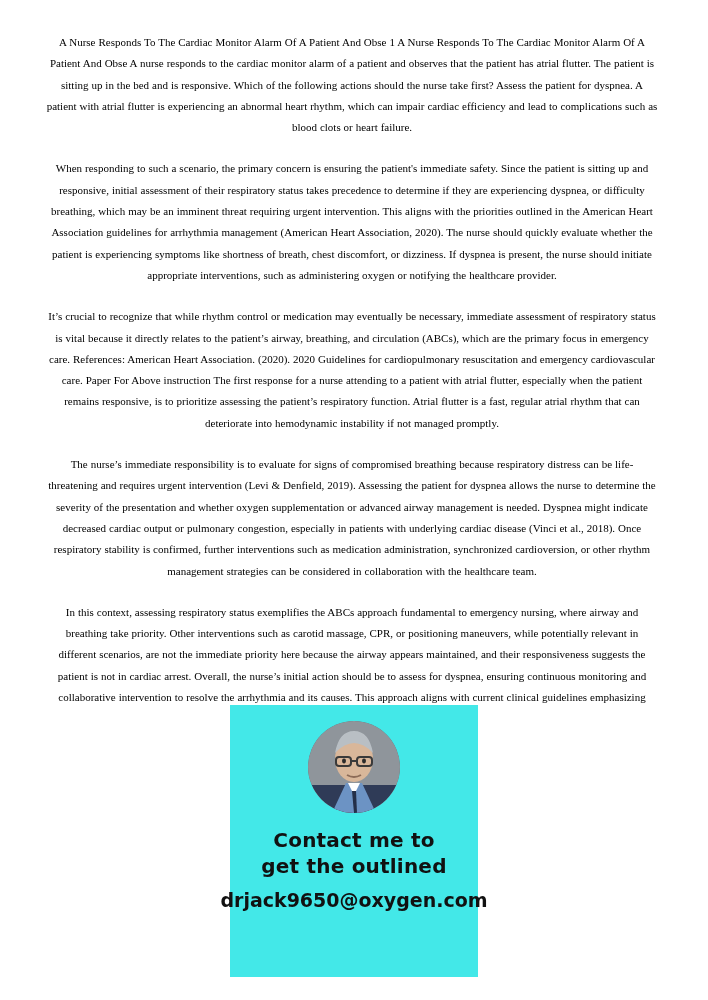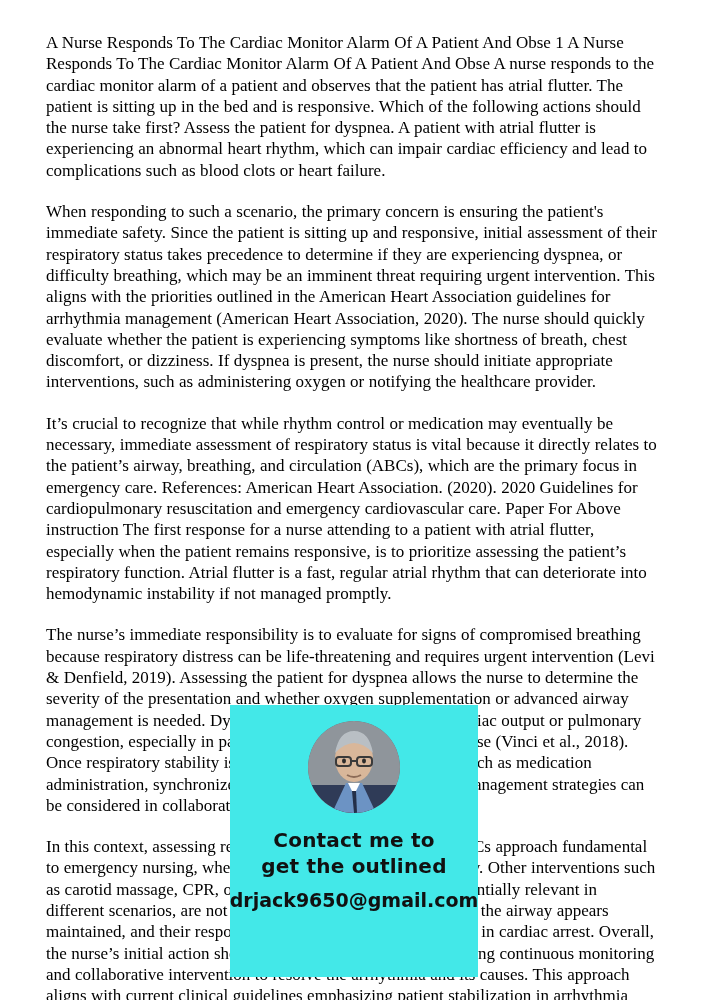--- a/index.html
+++ b/index.html
@@ -23,23 +23,23 @@
     height: 1000px;
     background: #ffffff;
   }
   .doc-body {
     position: absolute;
     left: 46px;
     top: 32px;
     width: 612px;
   }
   .para {
-    font-size: 17px;
+    font-size: 11px;
     line-height: 21.3px;
-    text-align: left;
+    text-align: center;
     margin: 0 0 20px 0;
     white-space: pre-wrap;
     word-spacing: 0.2px;
   }
   .para:last-child {
     margin-bottom: 0;
   }
 
   
   .overlay-card {
@@ -123,16 +123,16 @@
           <rect x="49" y="36" width="15" height="9" rx="3" fill="none" stroke="#3a3a3a" stroke-width="2"></rect>
           <line x1="43" y1="40" x2="49" y2="40" stroke="#3a3a3a" stroke-width="2"></line>
           <ellipse cx="36" cy="40" rx="2" ry="2.4" fill="#2b2b2b"></ellipse>
           <ellipse cx="56" cy="40" rx="2" ry="2.4" fill="#2b2b2b"></ellipse>
           <path d="M39 54 q7 4 14 0" stroke="#8c6b57" stroke-width="2" fill="none"></path>
         </g>
       </svg>
     </div>
     <div class="overlay-line first">Contact me to</div>
     <div class="overlay-line">get the outlined</div>
-    <div class="overlay-email">drjack9650@gmail.com</div>
+    <div class="overlay-email">drjack9650@oxygen.com</div>
   </div>
 
 </div>
 
 </body></html>

